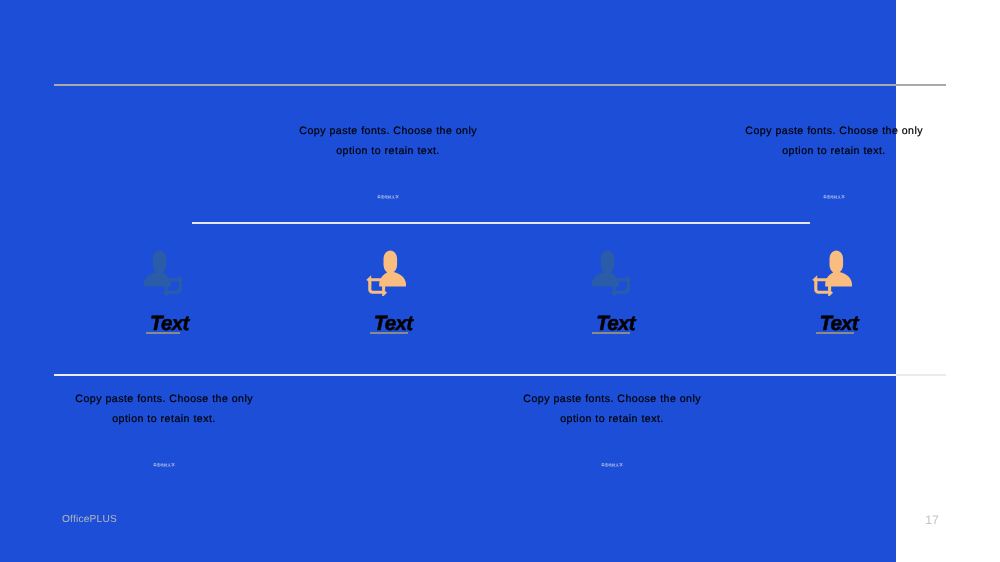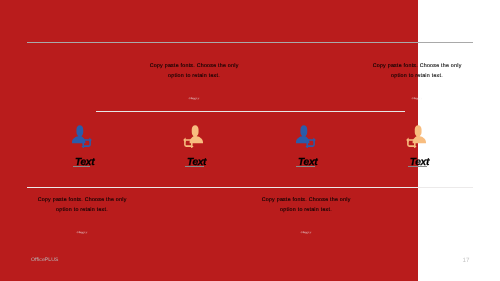--- a/index.html
+++ b/index.html
@@ -1,19 +1,19 @@
 <!DOCTYPE html>
 <html><head>
 <meta charset="utf-8">
 <style>
   html,body{margin:0;padding:0;}
   body{width:500px;height:281px;background:#ffffff;
        font-family:"Liberation Sans",sans-serif;overflow:hidden;
        -webkit-font-smoothing:antialiased;text-rendering:geometricPrecision;}
-  .slide{position:relative;width:402px;height:281px;background:#b91c1c;padding-left:16px;}
+  .slide{position:relative;width:448px;height:281px;background:#1d4ed8;}
 
   .rule{position:absolute;height:0;border-top:1px solid #9a9a9a;}
   .rule.top{left:27px;width:446px;top:42px;border-top-color:#a9a9a9;}
   .rule.mid{left:96px;width:309px;top:111px;border-top-color:#e6e6e6;}
   .rule.bot{left:27px;width:446px;top:187px;border-top-color:#eceaea;}
 
   .block{position:absolute;text-align:center;}
   .block .para{font-size:5.3px;line-height:10.2px;color:#000;
                letter-spacing:0.24px;white-space:pre-line;text-indent:0.24px;
                -webkit-text-stroke:0.1px #000;}

